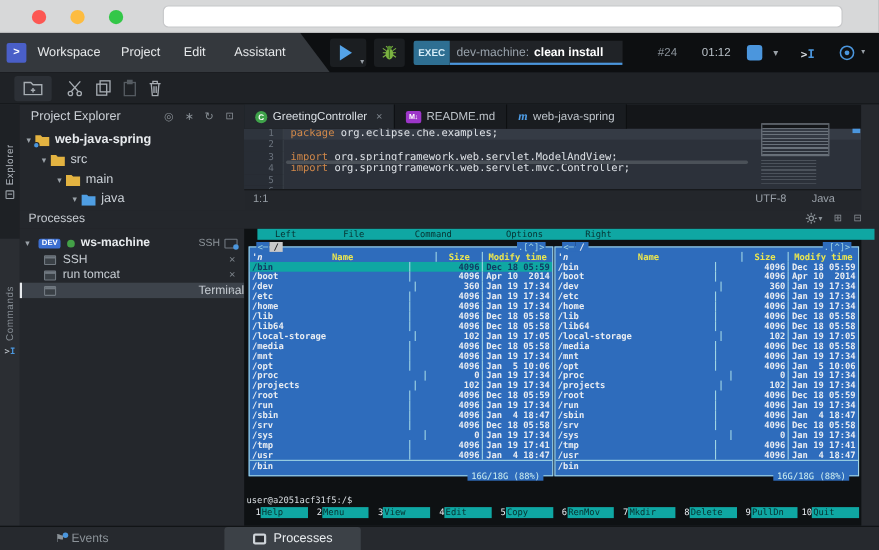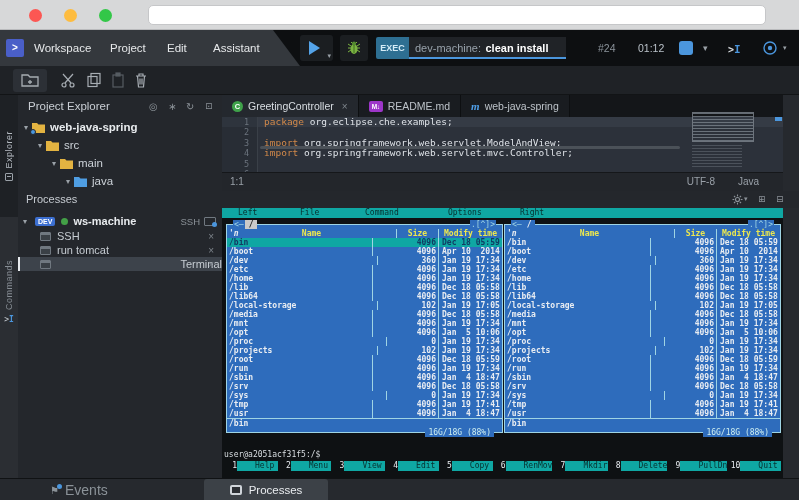--- a/index.html
+++ b/index.html
@@ -117,21 +117,21 @@
   .mmon:after { content:""; position:absolute; right:-2px; bottom:-2px; width:5px; height:5px; border-radius:50%; background:#4b96dd; }
   .prow.item { padding-left:22px; }
   .prow.item.selected { background:#3d434b;justify-content:space-between; }
   .prow.item.selected:before { content:""; position:absolute; left:0; top:0; width:2px; height:100%; background:#e8ebee; }
   .term-ic { width:11px; height:9px; background:#3a4046; border:1px solid #707880; border-radius:1px; margin-right:6px; position:relative; }
   .term-ic:after { content:""; position:absolute; left:0; top:0; width:100%; height:2px; background:#707880; }
   .prow .x { position:absolute; right:8px; color:#7d848b; font-size:10px; }
 
   
   .terminal { position:absolute; left:222px; top:208px; width:561px; height:270px; background:#0e1113; font-family:"DejaVu Sans Mono",monospace; }
-  .mc-menu { position:absolute; left:0; top:0; width:561px; height:10px; background:#0fa7a3; }
+  .mc-menu { position:absolute; left:12px; top:0; width:561px; height:10px; background:#0fa7a3; }
   .mc-menu span { position:absolute; top:0; height:10px; line-height:10px; font-size:8px; color:#07302f; }
   .mc-menu .mm0{left:16px}.mc-menu .mm1{left:78px}.mc-menu .mm2{left:143px}.mc-menu .mm3{left:226px}.mc-menu .mm4{left:298px}
   .mc-panel { position:absolute; top:16px; width:277px; height:209px; background:#2e6cbc; border:1px solid #9fd4e4; }
   .mc-panel.left { left:4px; } .mc-panel.right { left:282px; }
   .mc-pathbar { position:absolute; left:6px; right:6px; top:-5px; height:9px; display:flex; font-size:8px; line-height:9px; color:#9fd4e4; }
   .mc-pathbar .seg { background:#2e6cbc; padding:0 1px; }
   .mc-pathbar .chip { background:#c9c9c9; color:#1a1a1a; padding:0 4px; font-weight:bold; }
   .mc-pathbar .plainpath { background:#2e6cbc; color:#e9edf2; font-weight:bold; padding:0 4px; }
   .mc-pathbar .sp { flex:1; }
   .mc-hrow { position:relative; margin-top:4px; height:9px; display:flex; font-size:8px; line-height:9px; font-weight:bold; }
@@ -145,28 +145,28 @@
   .mc-row .c-size { flex:0 0 42px; text-align:right; padding-right:2px; border-left:1px solid #9fd4e4;padding-left:44px; }
   .mc-row .c-date { flex:0 0 64px; padding-left:3px; border-left:1px solid #9fd4e4; white-space:pre; }
   .mc-row.sel { background:#0fa7a3; color:#113b63; }
   .mc-mini { height:10px; line-height:10px; border-top:1px solid #9fd4e4; color:#e9edf2; font-size:8px; font-weight:bold; padding-left:2px; }
   .mc-disk { position:absolute; right:8px; bottom:-5px; height:9px; line-height:9px; background:#2e6cbc; color:#cdeef0; font-size:8px; padding:0 3px; }
   .mc-hint { position:absolute; left:2px; top:232px; color:#d9dee2; font-size:8px; font-weight:bold; white-space:pre; }
   .mc-prompt { position:absolute; left:2px; top:242px; color:#d9dee2; font-size:8px; white-space:pre; }
   .fkeys { position:absolute; left:2px; top:253px; width:557px; height:10px; display:flex; }
   .fkey { flex:1; display:flex; height:10px; line-height:10px; font-size:8px; }
   .fkey .fn { flex:0 0 13px; text-align:right; color:#e9edf2; }
-  .fkey .fl { flex:1; background:#0fa7a3; color:#07302f; padding-left:18px; }
+  .fkey .fl { flex:1; background:#0fa7a3; color:#07302f; padding-left:1px; }
 
   
   .bottombar { position:absolute; left:0; top:478px; width:799px; height:22px; background:#26292e; border-top:1px solid #101214; }
   .bb-events { position:absolute; left:50px; top:0; height:22px; display:flex; align-items:center; gap:6px; }
   .bb-events .flag { position:relative; color:#8b9298; font-size:10px; font-family:"DejaVu Sans",sans-serif; }
   .bb-events .flag:after { content:""; position:absolute; right:-3px; top:-1px; width:5px; height:5px; border-radius:50%; background:#4b96dd; }
-  .bb-events .lbl { color:#8b9298; font-size:14px; }
+  .bb-events .lbl { color:#8b9298; font-size:11px; }
   .bb-proc { position:absolute; left:204px; top:0; height:22px; width:124px; background:#3c4147; border-radius:3px 3px 0 0; display:flex; align-items:center; justify-content:center; gap:7px; }
   .bb-proc .ticon { width:12px; height:10px; background:#cfd4d9; border-radius:2px; position:relative; }
   .bb-proc .ticon:after { content:""; position:absolute; left:2px; top:2px; width:8px; height:6px; background:#2b2e33; }
   .bb-proc .lbl { color:#e9ecef; font-size:11.5px; }
 
   svg { display:block; }
 </style>
 </head>
 <body>
 

